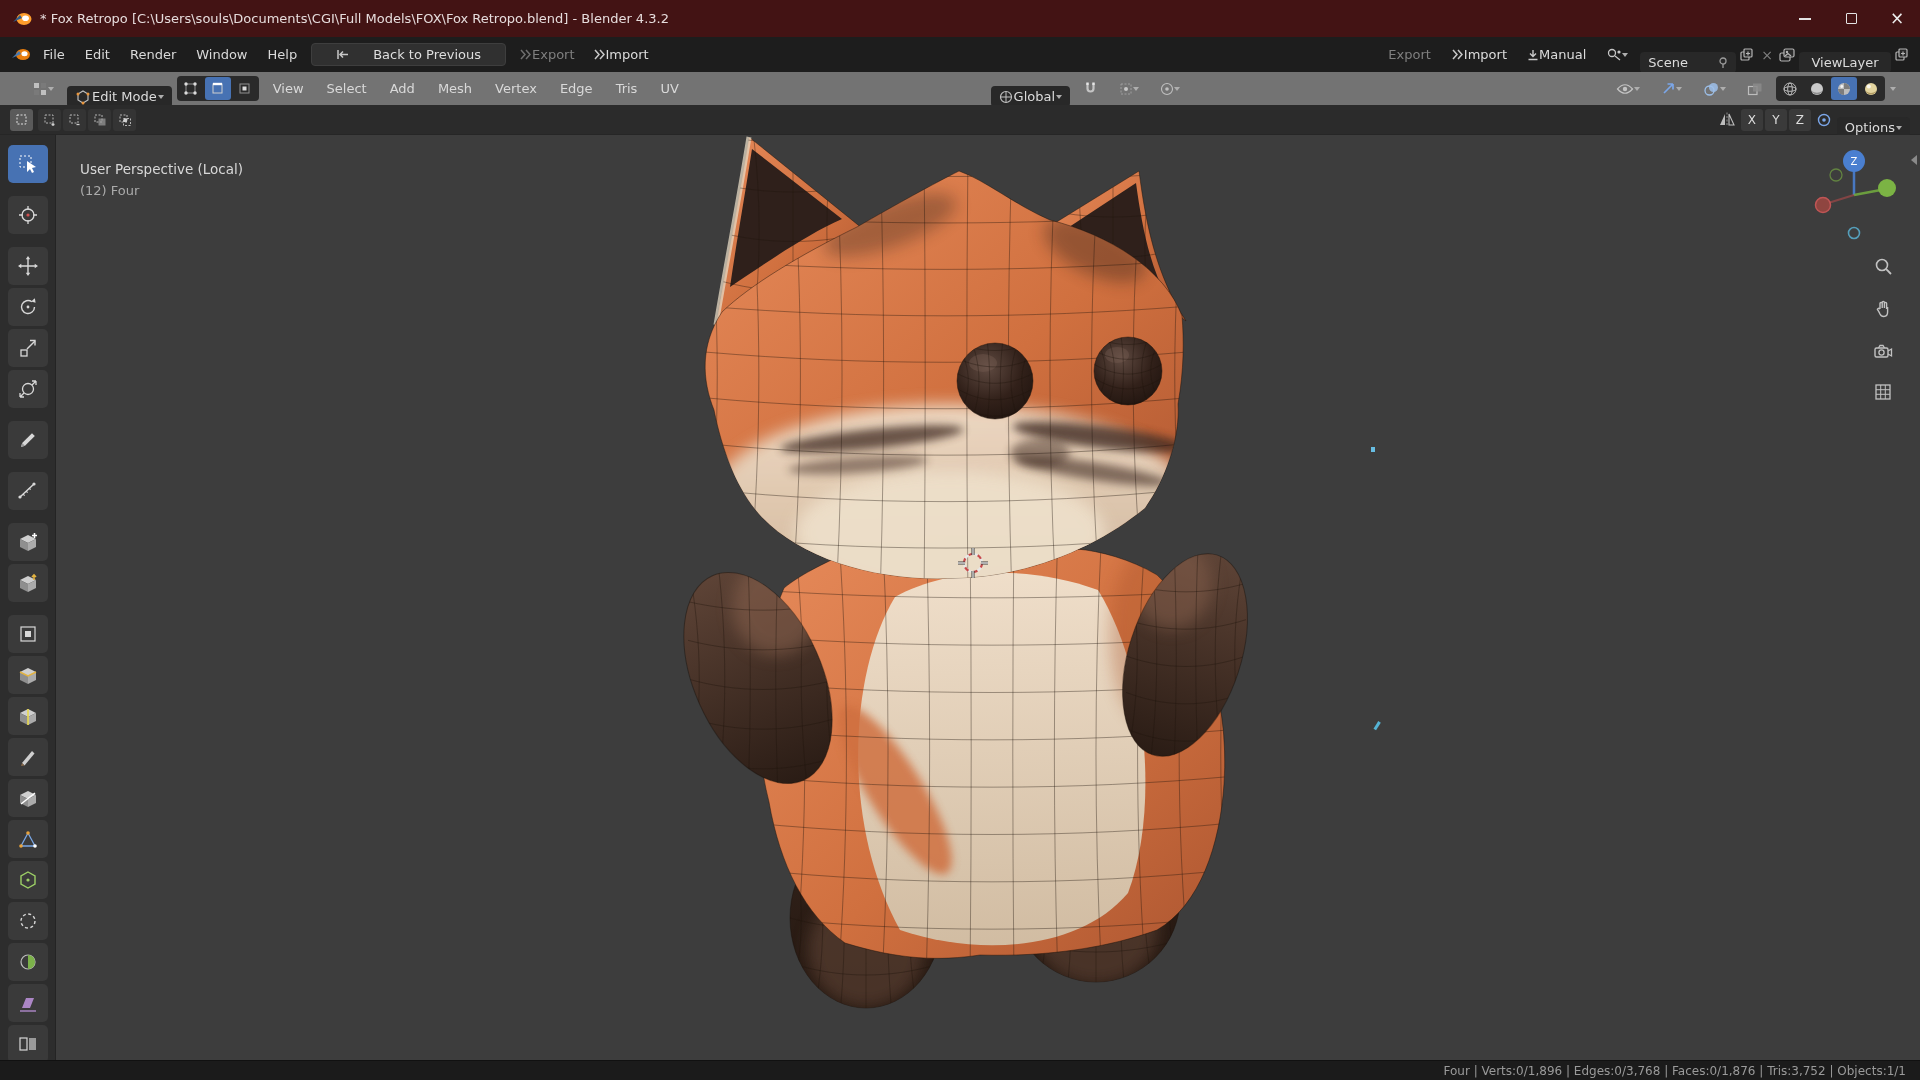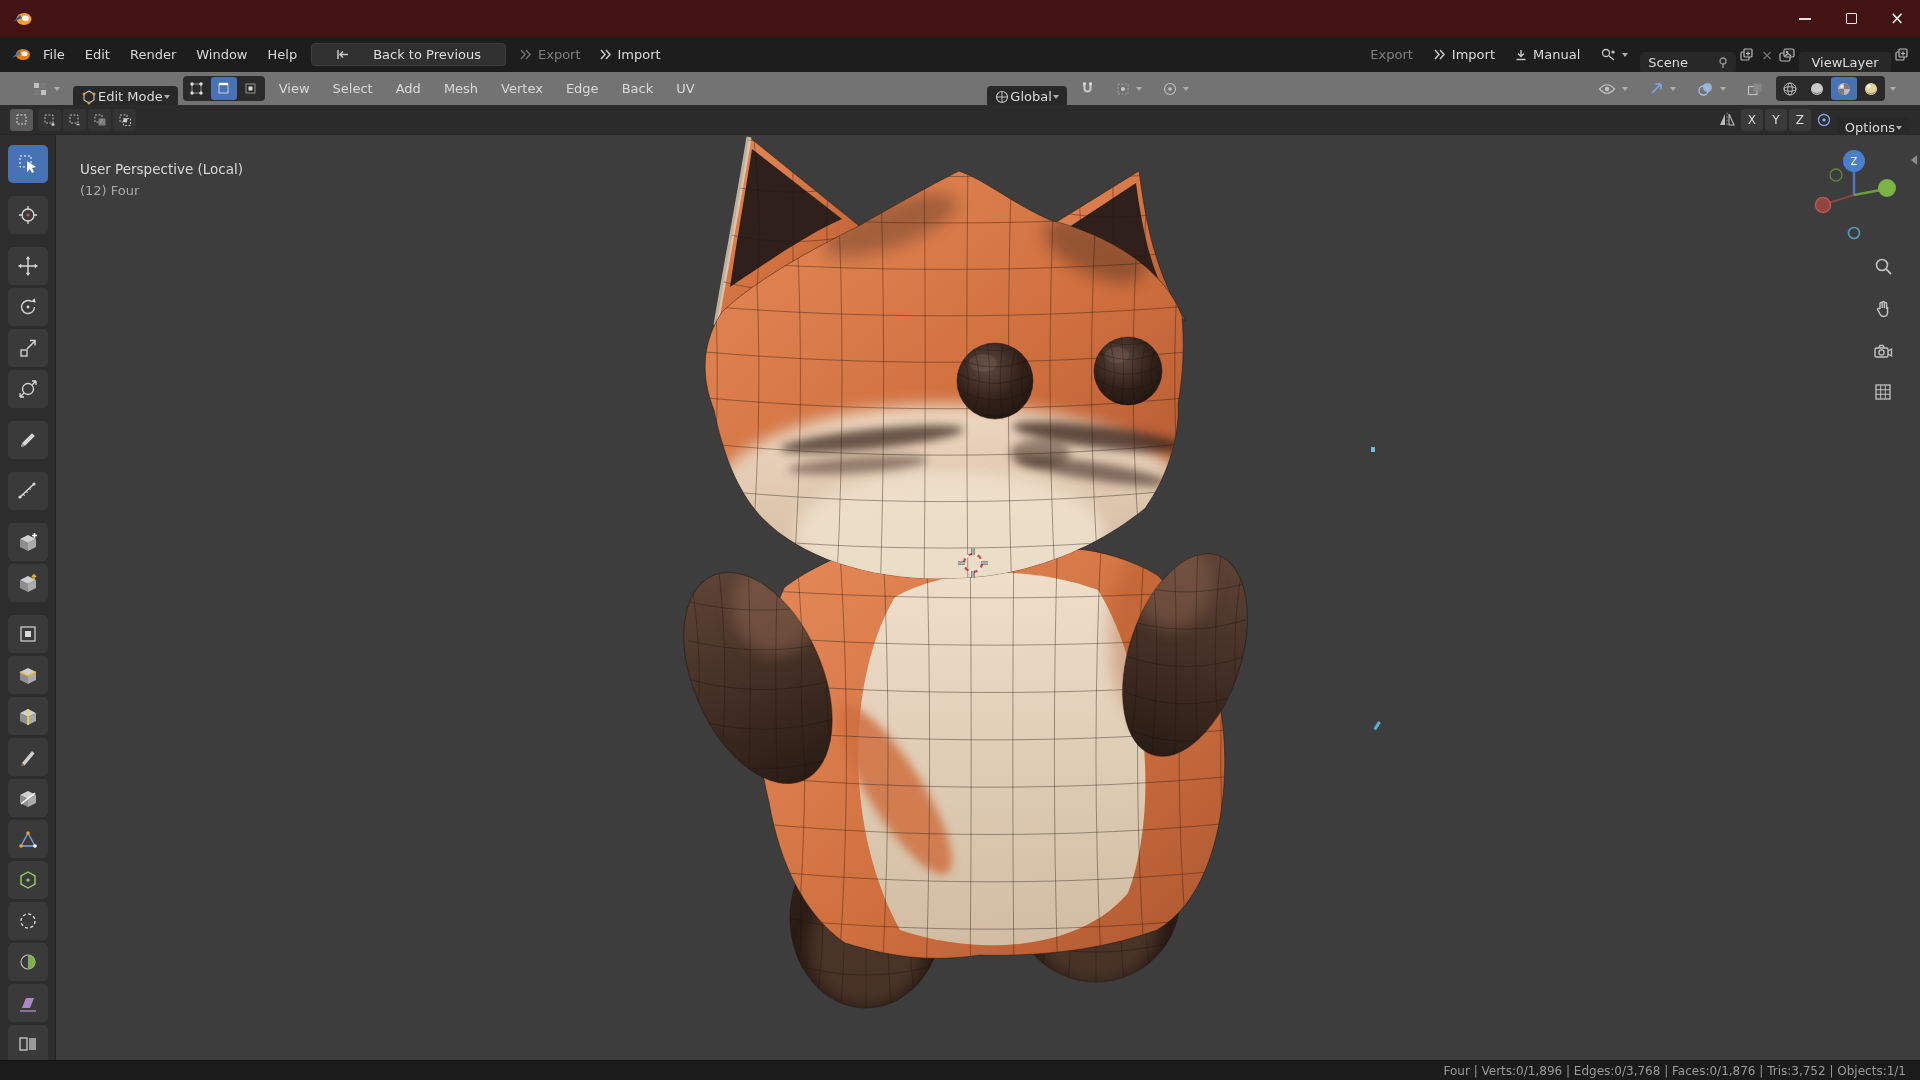--- a/index.html
+++ b/index.html
@@ -14,21 +14,21 @@
   .winbtns{margin-left:auto;display:flex;height:100%;}
   .winbtn{width:46px;height:100%;display:flex;align-items:center;justify-content:center;color:#e8e8e8;}
   .ic-min{width:12px;height:1px;border-bottom:2px solid #e3e3e3;}
   .ic-max{width:11px;height:11px;border:1.5px solid #e3e3e3;border-radius:1px;}
   .ic-close{font-size:17px;line-height:1;color:#eee;}
 
   
   #menubar{height:35px;background:#1d1d1d;padding:0 10px;gap:2px;flex:0 0 auto;}
   .mi{padding:4px 9px;border-radius:4px;color:#d9d9d9;}
   .pillbtn{background:#303030;border:1px solid #3e3e3e;border-radius:4px;padding:3px 24px;display:flex;gap:24px;align-items:center;color:#dedede;margin:0 3px;}
-  .flatbtn{display:flex;gap:6px;align-items:center;padding:3px 8px;border-radius:4px;color:#dcdcdc;}
+  .flatbtn{display:flex;align-items:center;padding:3px 8px;border-radius:4px;color:#dcdcdc;}
   .dim{color:#7f7f7f;}
   .chev{width:0;height:0;border-left:3.5px solid transparent;border-right:3.5px solid transparent;border-top:4.5px solid #aeaeae;display:inline-block;}
   .dd{display:flex;align-items:center;gap:1px;background:#282828;border-radius:4px;padding:3px 8px;color:#dcdcdc;margin-top:16px;}
   .rightgrp{margin-left:auto;display:flex;align-items:center;gap:4px;}
 
   
   #toolheader{height:33px;background:#737373;padding:0 24px;gap:5px;flex:0 0 auto;}
   .seg{display:flex;background:#2a2a2a;border-radius:4px;padding:1px;gap:1px;}
   .segbtn{width:26px;height:23px;display:flex;align-items:center;justify-content:center;border-radius:3px;}
   .segbtn.active{background:#4772b3;}
@@ -77,20 +77,21 @@
 </svg>
 
 <div id="app">
 
   <div id="titlebar" class="row">
     <svg width="20" height="14">
       <ellipse cx="12" cy="7" rx="7.5" ry="6" fill="#ff9e2c"></ellipse>
       <ellipse cx="13.5" cy="6.2" rx="3.4" ry="2.8" fill="#fff"></ellipse>
       <path d="M1 10 L8 3 l2 3z" fill="#2e5e8e"></path>
     </svg>
+    <span class="title">* Fox Retropo [C:\Users\souls\Documents\CGI\Full Models\FOX\Fox Retropo.blend] - Blender 4.3.2</span>
     <div class="winbtns">
       <div class="winbtn">
           <span class="ic-min"></span>
         </div>
       <div class="winbtn">
           <span class="ic-max"></span>
         </div>
       <div class="winbtn">
           <span class="ic-close">×</span>
         </div>
@@ -226,21 +227,21 @@
         </svg>
       </div>
     </div>
 
     <span class="mi">View</span>
     <span class="mi">Select</span>
     <span class="mi">Add</span>
     <span class="mi">Mesh</span>
     <span class="mi">Vertex</span>
     <span class="mi">Edge</span>
-    <span class="mi">Back</span>
+    <span class="mi">Tris</span>
     <span class="mi">UV</span>
 
     <div class="sp1"></div>
 
     <div class="dd">
       <svg width="14" height="14">
         <circle cx="7" cy="7" r="5.5" fill="none" stroke="#c0c0c0" stroke-width="1.2"></circle>
         <path d="M7 1.5v11 M1.5 7h11" stroke="#c0c0c0" stroke-width="1"></path>
       </svg>
       <span>Global</span>

